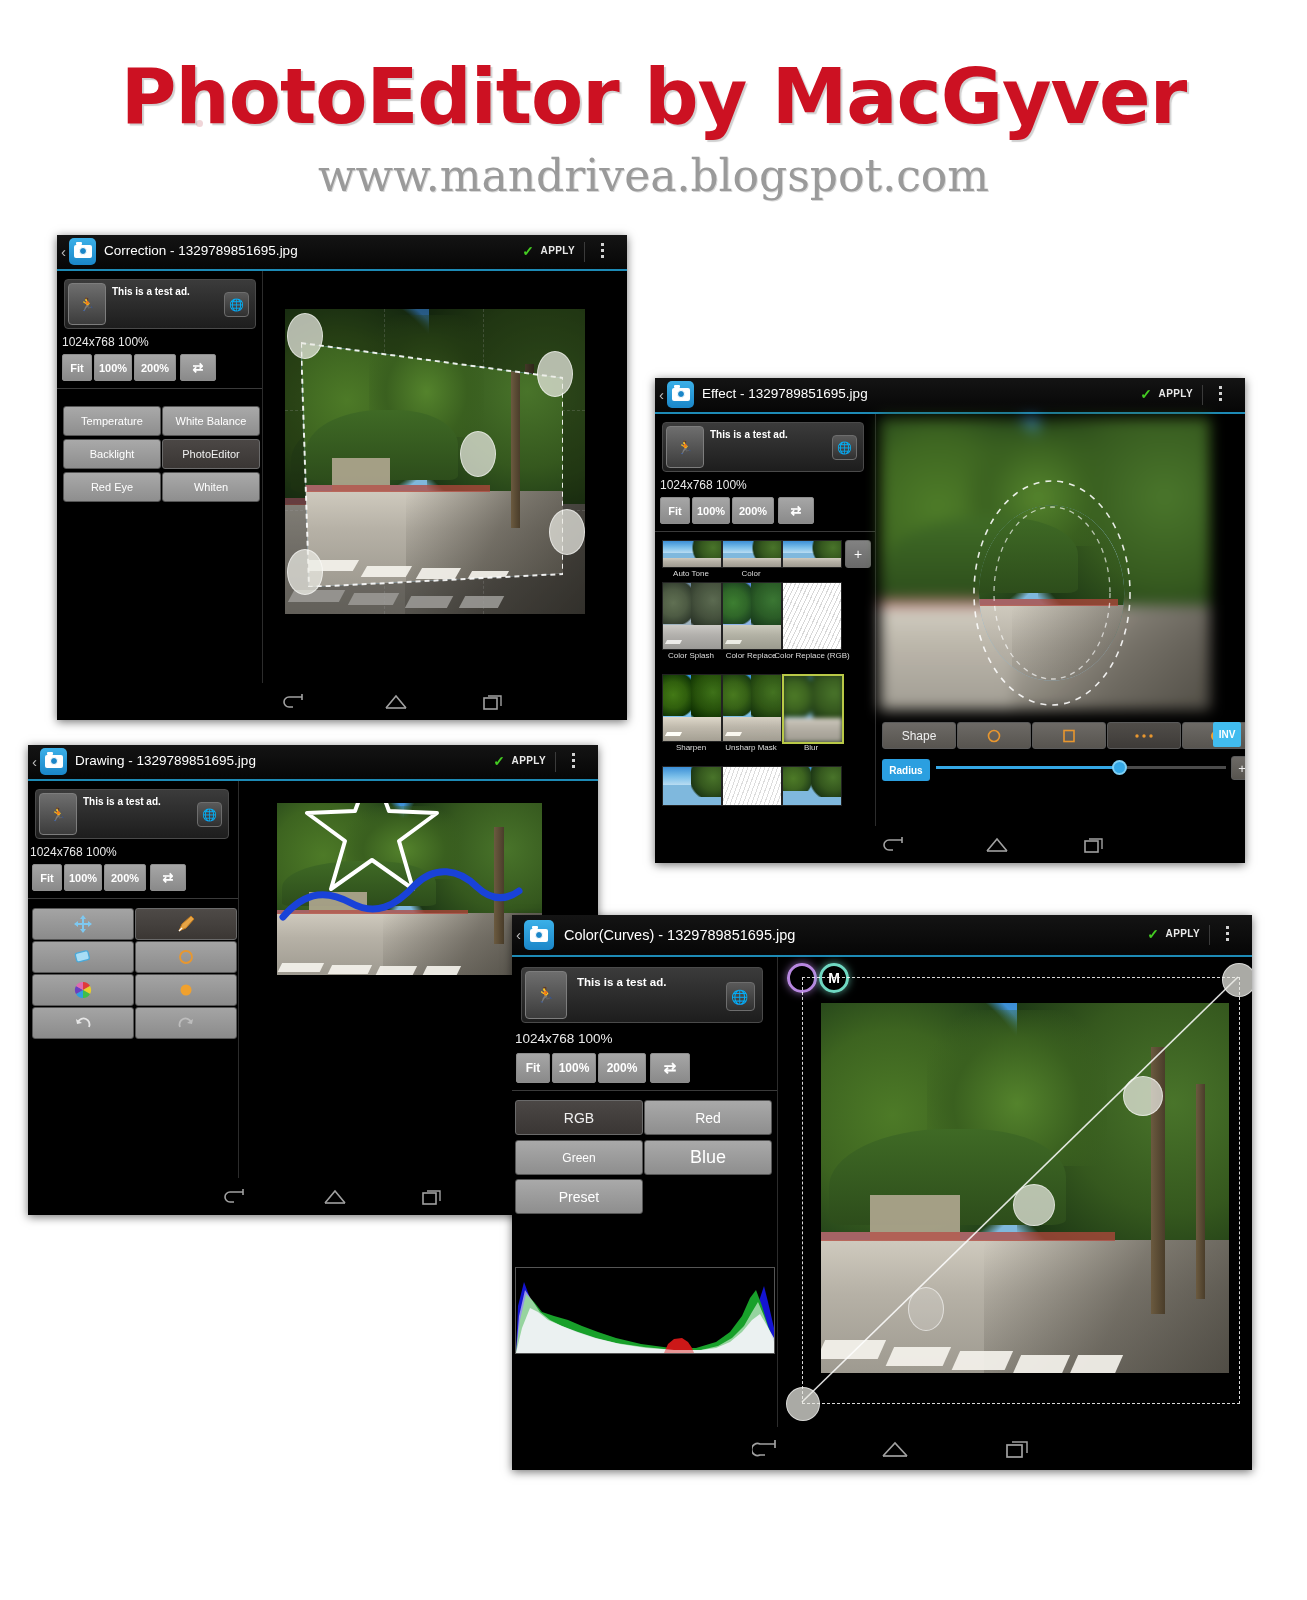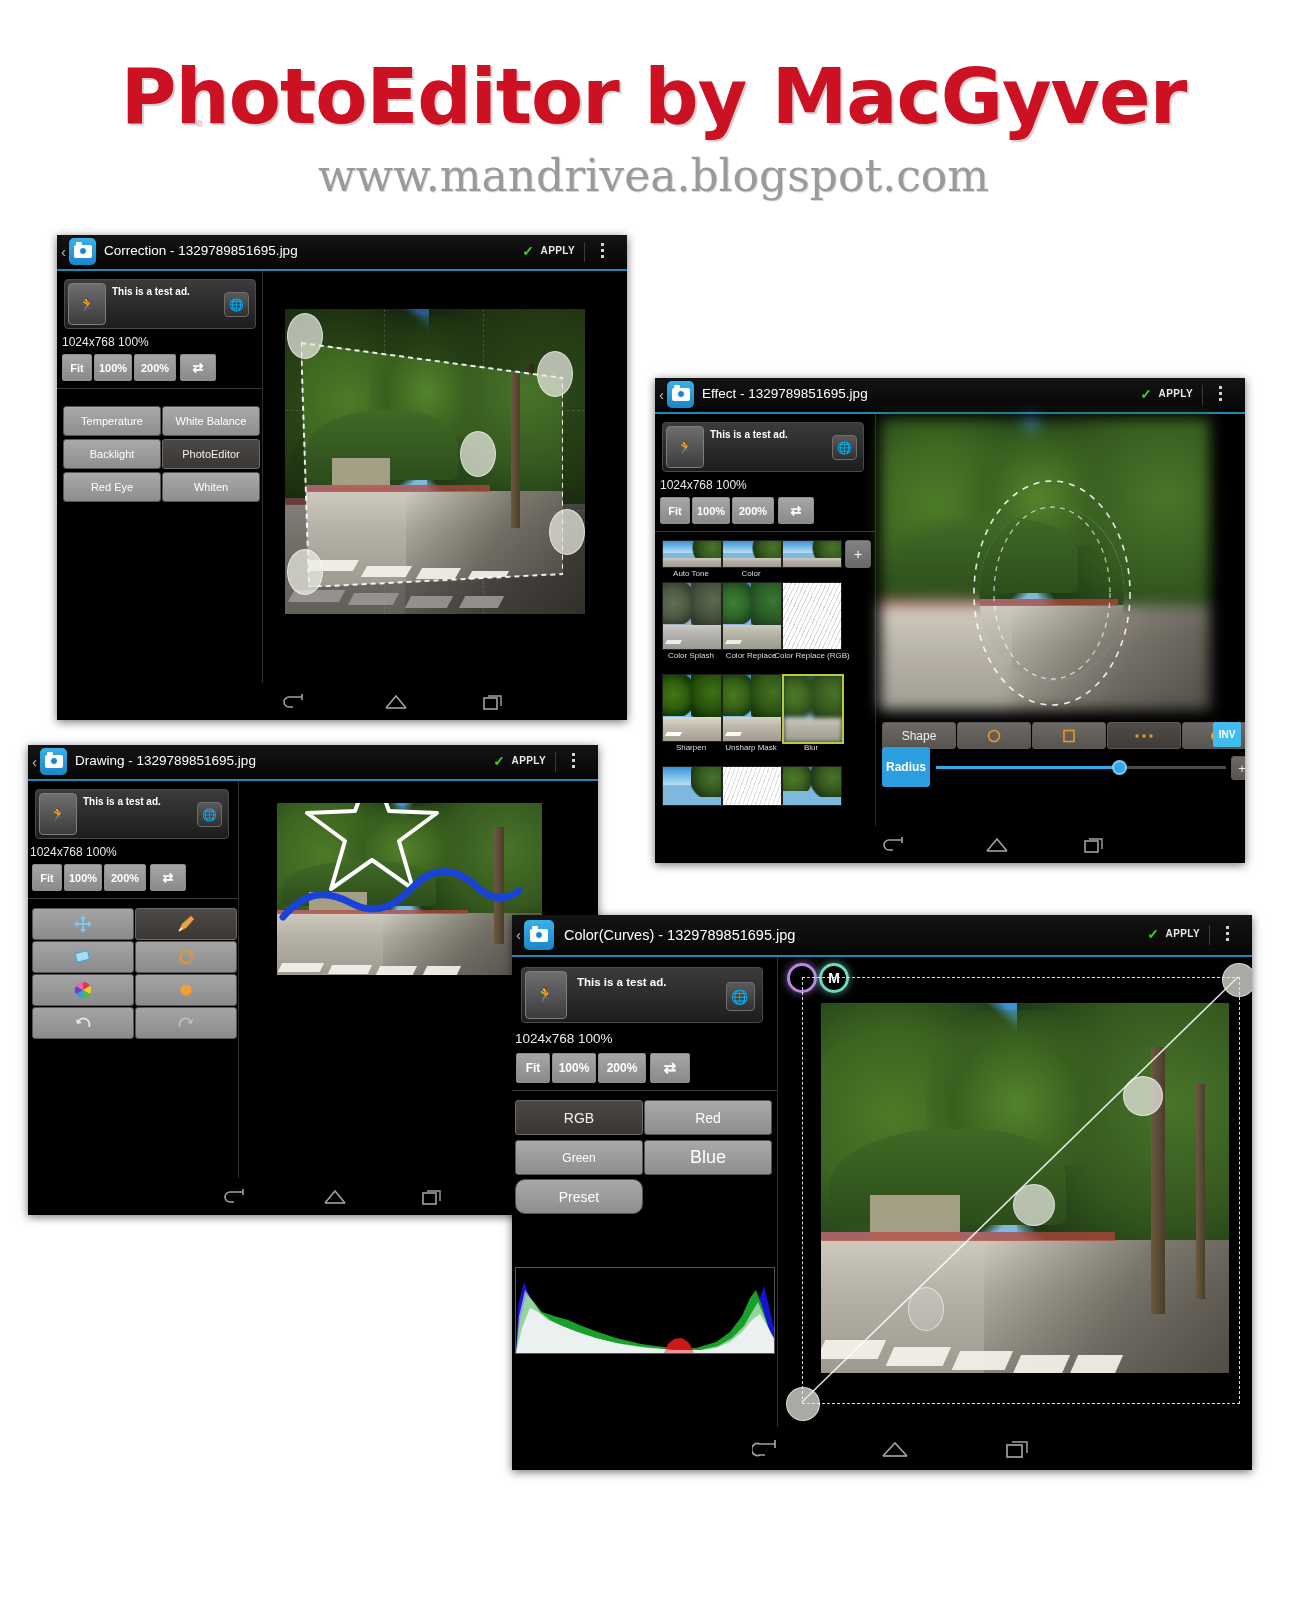--- a/index.html
+++ b/index.html
@@ -420,21 +420,21 @@
           <circle cx="17" cy="3" r="1.7" fill="#e8972f"></circle>
         </svg>
       </div>
     <div class="shapebtn" style="left:306px;top:308px;width:66px;height:25px;">
       <svg width="14" height="14">
           <circle cx="7" cy="7" r="5" fill="#f0a12e"></circle>
         </svg>
       </div>
     <div class="invbtn" style="left:337px;top:308px;width:28px;height:25px;font-size:10px;">INV</div>
 
-    <div class="sliderlabel" style="left:6px;top:333px;width:48px;height:40px;font-size:12px;">Radius</div>
+    <div class="sliderlabel" style="left:6px;top:345px;width:48px;height:22px;font-size:10px;">Radius</div>
     <div class="slidertrack" style="left:60px;top:352px;width:290px;"></div>
     <div class="sliderfill" style="left:60px;top:352px;width:183px;"></div>
     <div class="sliderknob" style="left:236px;top:346px;"></div>
     <div class="shapebtn" style="left:355px;top:342px;width:20px;height:22px;font-size:13px;">+</div>
   </div>
 
   <div class="navbar" style="top:448px;height:37px;">
     <svg class="navico" style="left:227px;" width="24" height="18">
         <path d="M20 4 L7 4 A5 5 0 1 0 7 14 L11 14" fill="none" stroke="#cfcfcf" stroke-width="1.6"></path>
         <path d="M20 1 L20 7" stroke="#cfcfcf" stroke-width="1.6"></path>
@@ -600,21 +600,21 @@
     <div class="zoombtn" style="left:4px;top:96px;width:32px;height:28px;font-size:12px;">Fit</div>
     <div class="zoombtn" style="left:40px;top:96px;width:42px;height:28px;font-size:12px;">100%</div>
     <div class="zoombtn" style="left:86px;top:96px;width:46px;height:28px;font-size:12px;">200%</div>
     <div class="zoombtn" style="left:138px;top:96px;width:38px;height:28px;font-size:15px;">⇄</div>
     <div class="hrule" style="left:0;top:133px;width:265px;"></div>
 
     <div class="gridbtn sel" style="left:3px;top:143px;width:126px;height:33px;font-size:14px;">RGB</div>
     <div class="gridbtn" style="left:132px;top:143px;width:126px;height:33px;font-size:14px;">Red</div>
     <div class="gridbtn" style="left:3px;top:183px;width:126px;height:33px;font-size:12px;">Green</div>
     <div class="gridbtn" style="left:132px;top:183px;width:126px;height:33px;font-size:18px;">Blue</div>
-    <div class="gridbtn" style="left:3px;top:222px;width:126px;height:33px;font-size:14px;border-radius:10px;">Preset</div>
+    <div class="gridbtn" style="left:3px;top:222px;width:126px;height:33px;font-size:14px;">Preset</div>
 
     <div class="histo" style="left:3px;top:310px;width:258px;height:85px;">
       <svg width="258" height="85" viewBox="0 0 258 85" preserveAspectRatio="none">
         <path d="M0 85 L2 38 L8 14 L14 30 L20 46 L30 58 L45 64 L60 69 L75 73 L95 77 L120 80 L150 82 L180 81 L200 76 L215 70 L228 62 L238 48 L244 30 L248 18 L252 34 L258 60 L258 85 Z" fill="#1414d2"></path>
         <path d="M0 85 L4 52 L10 26 L18 34 L26 44 L38 48 L52 52 L66 58 L82 64 L100 70 L125 76 L155 80 L180 80 L200 74 L214 64 L226 48 L234 30 L240 22 L246 38 L252 58 L258 72 L258 85 Z" fill="#18a02a"></path>
         <path d="M0 85 L6 60 L14 40 L22 44 L32 52 L46 58 L62 64 L80 70 L104 76 L130 80 L160 82 L185 82 L200 80 L214 74 L226 64 L236 52 L244 46 L250 56 L258 70 L258 85 Z" fill="#e8e8f5" opacity=".9"></path>
         <path d="M148 85 L152 76 L158 71 L166 70 L172 74 L176 80 L178 85 Z" fill="#cc1818"></path>
         <path d="M0 85 L3 48 L9 22 L16 32 L24 44 L34 52 L46 58 L60 64 L78 70 L100 75 L128 79 L158 82 L185 82 L202 78 L216 70 L228 58 L236 44 L242 34 L248 48 L254 64 L258 74 L258 85 Z" fill="#ffffff" opacity=".55"></path>
       </svg>
     </div>

